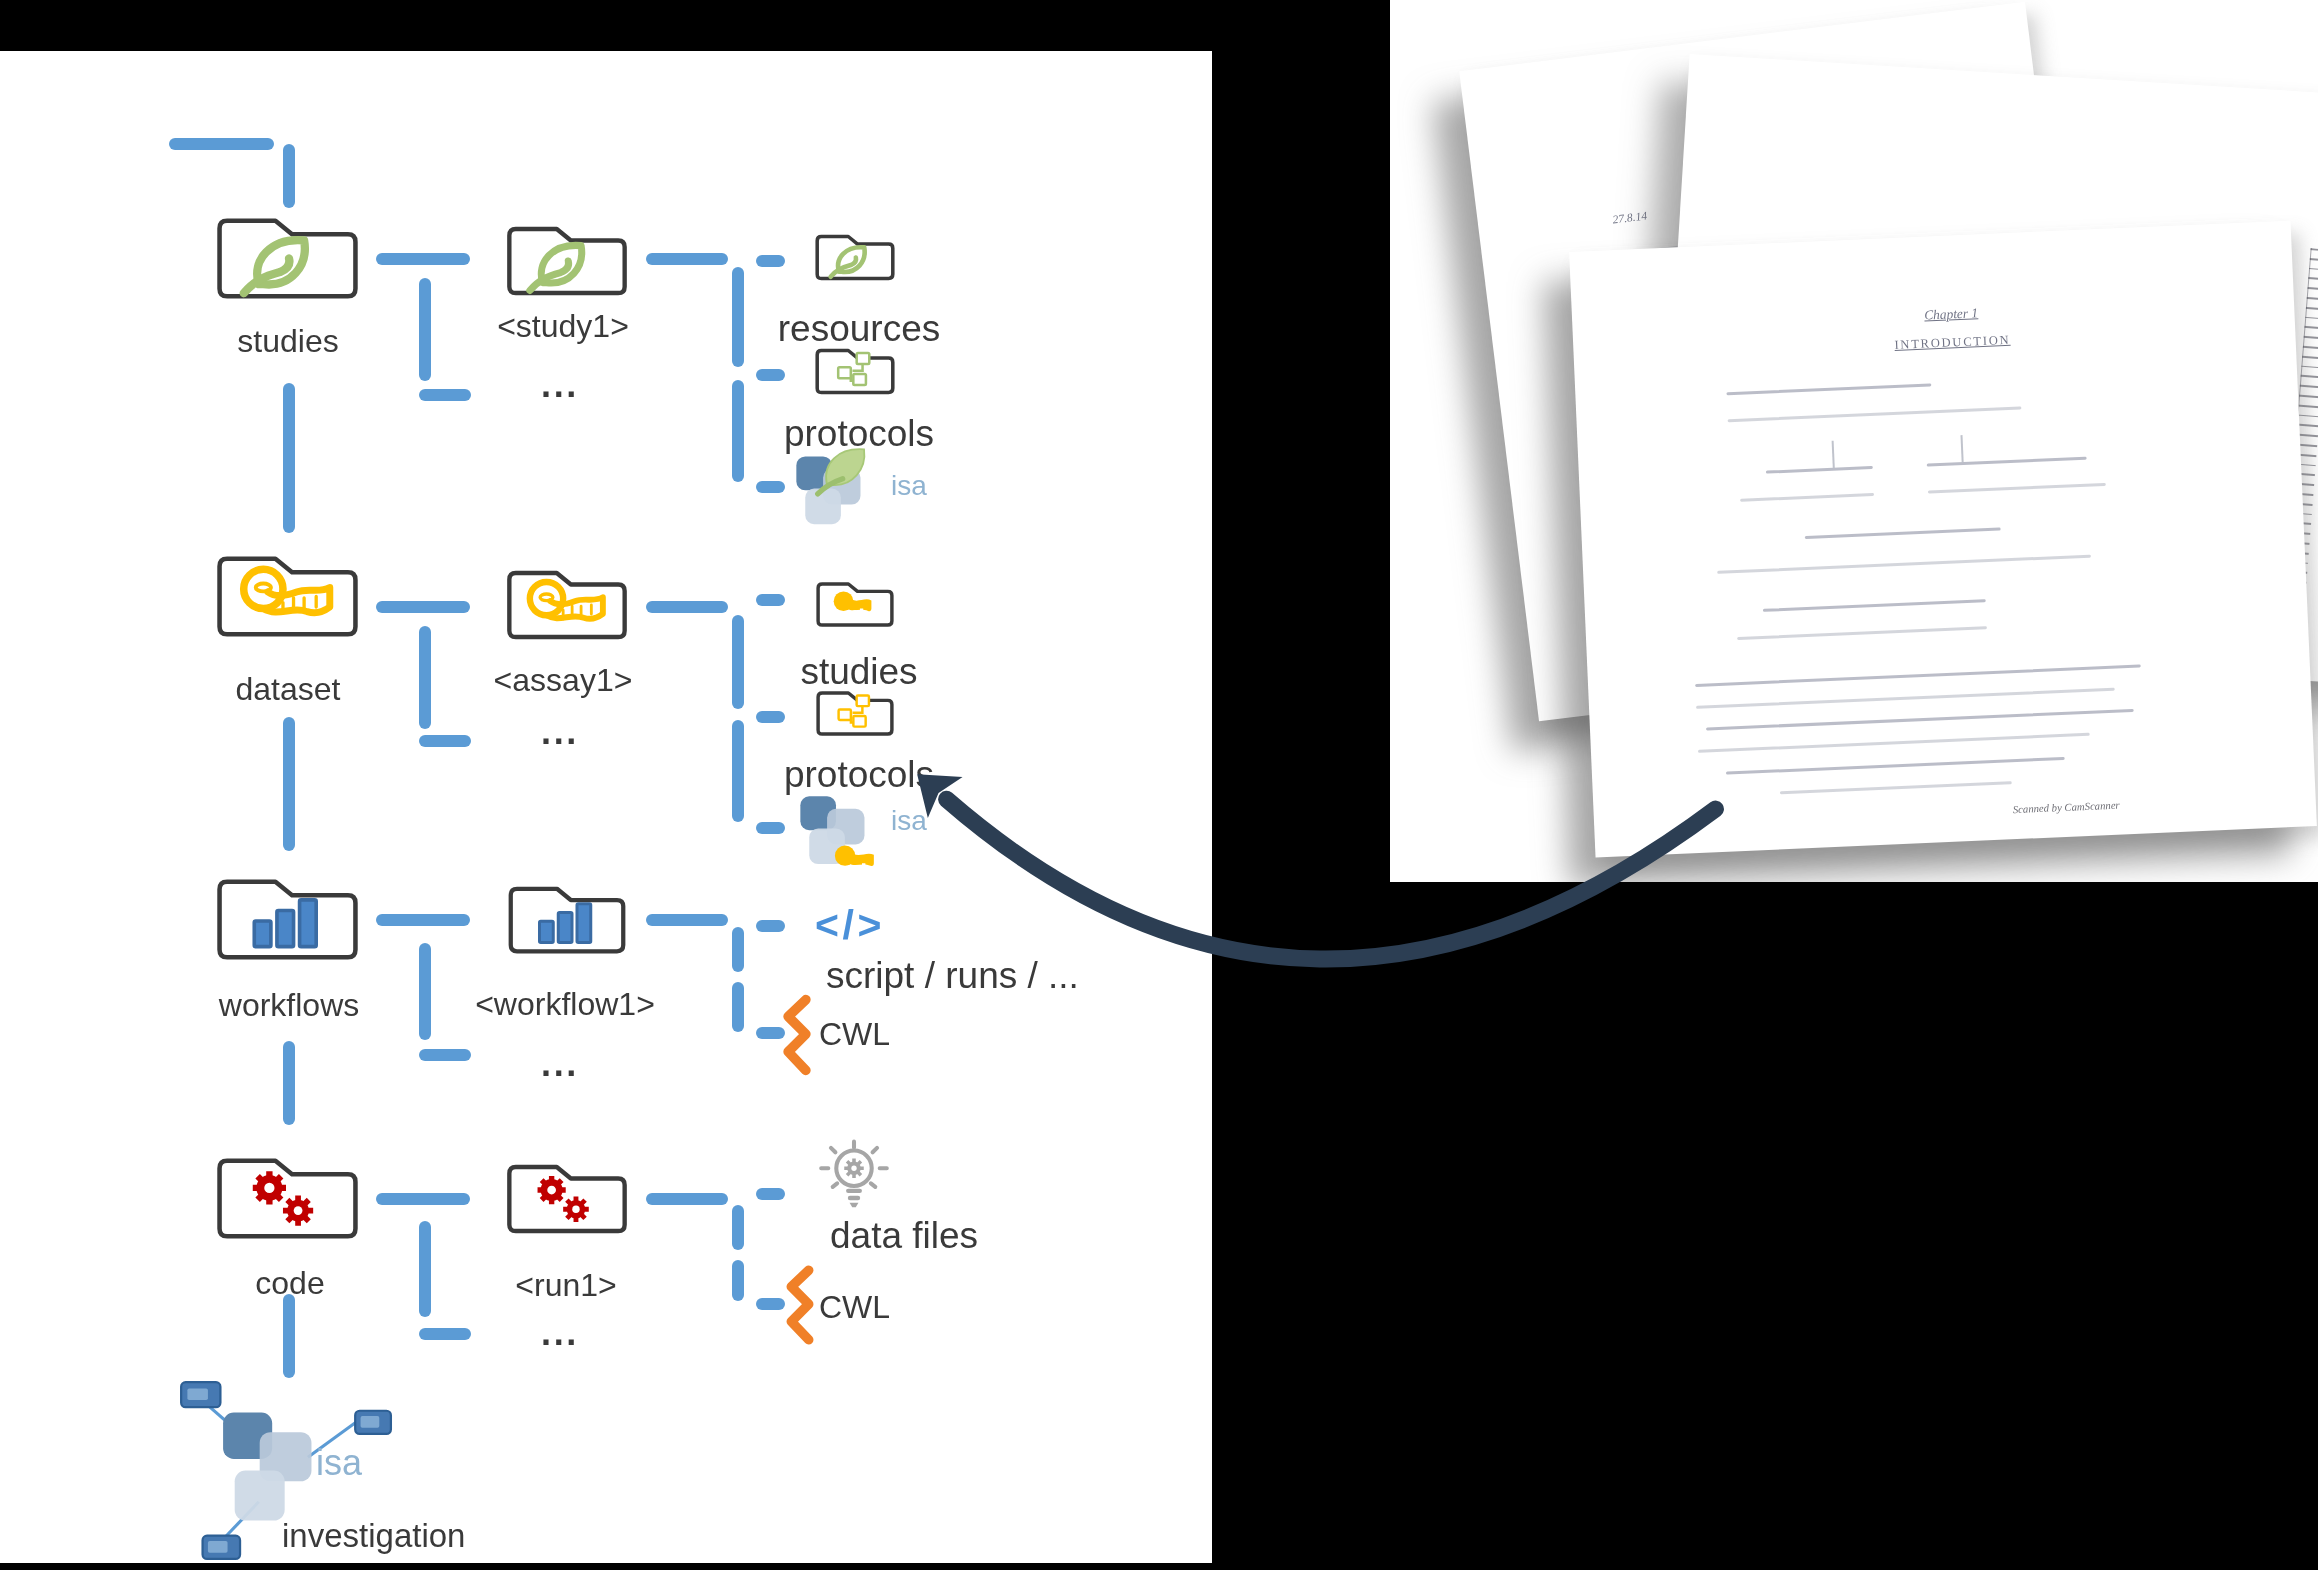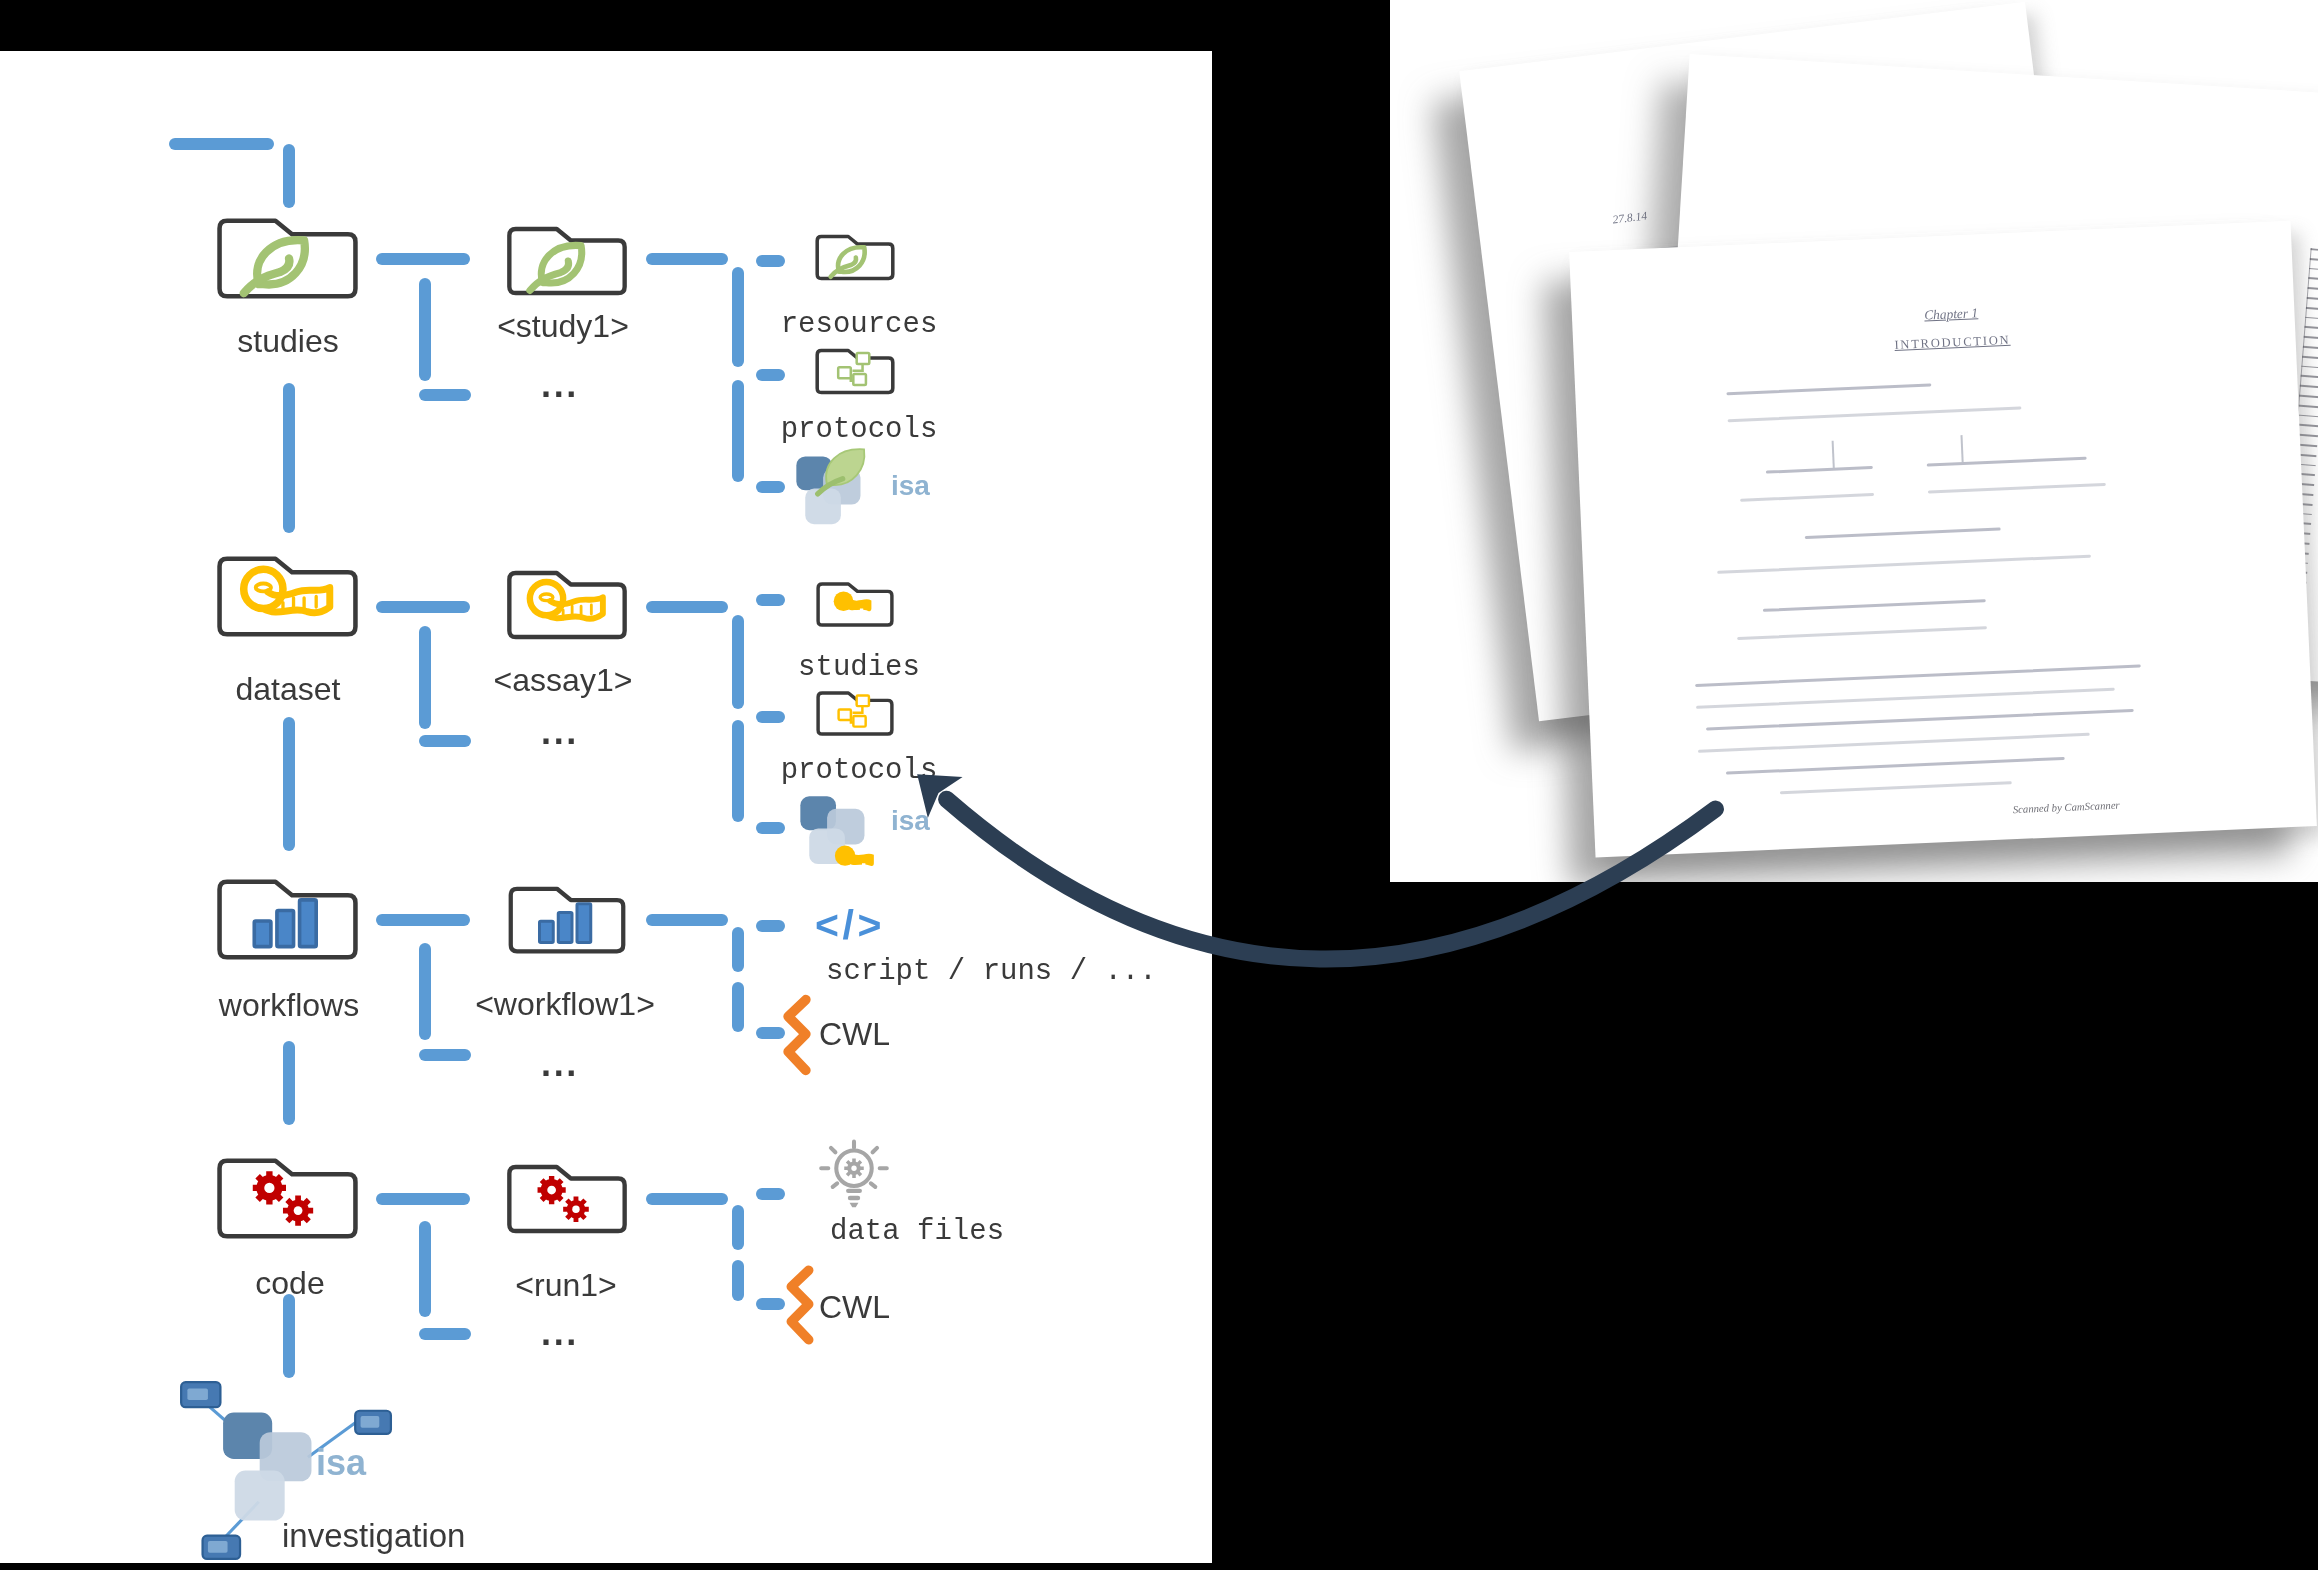--- a/index.html
+++ b/index.html
@@ -4,23 +4,23 @@
 <style>
   html,body{margin:0;padding:0;background:#000;}
   #stage{position:relative;width:2319px;height:1570px;background:#000;overflow:hidden;
          font-family:"Liberation Sans",sans-serif;}
   .panel{position:absolute;background:#fff;}
   #panel-left{left:0;top:51px;width:1212px;height:1512px;}
   #panel-right{left:1390px;top:0;width:929px;height:882px;overflow:hidden;}
   .dash{position:absolute;background:#5b9bd5;border-radius:7.1px;}
   .lbl{position:absolute;color:#3a3a3a;font-size:32px;white-space:nowrap;}
   .lbl-c{transform:translateX(-50%);text-align:center;}
-  .lbl-sm{font-size:29px;font-family:Liberation Mono, monospace;}
+  .lbl-sm{font-size:37px;}
   .dots{position:absolute;color:#3a3a3a;font-size:36px;font-weight:bold;letter-spacing:2.7px;transform:translateX(-50%);}
-  .isa-txt{position:absolute;color:#8fb3d1;font-size:28px;font-weight:bold;}
+  .isa-txt{position:absolute;color:#8fb3d1;font-size:28px;font-weight:normal;}
   .code-glyph{position:absolute;color:#4a90d9;font-size:41px;font-weight:bold;letter-spacing:3.6px;}
   .fold{position:absolute;}
   .f-big{stroke:#3a3a3a;stroke-width:3;fill:#fff;stroke-linejoin:round;}
   .f-mid{stroke:#3a3a3a;stroke-width:3.4;fill:#fff;stroke-linejoin:round;}
   .f-sm{stroke:#3a3a3a;stroke-width:4.2;fill:#fff;stroke-linejoin:round;}
   
   .paper{position:absolute;background:#fff;}
   .p-bl{left:107px;top:34px;width:570px;height:655px;transform:rotate(-7deg);
         box-shadow:-30px 27px 32px rgba(95,95,95,.55), 9px 12.5px 18px rgba(120,120,120,.30);}
   .p-br{left:281px;top:76px;width:740px;height:588px;transform:rotate(3.5deg);

